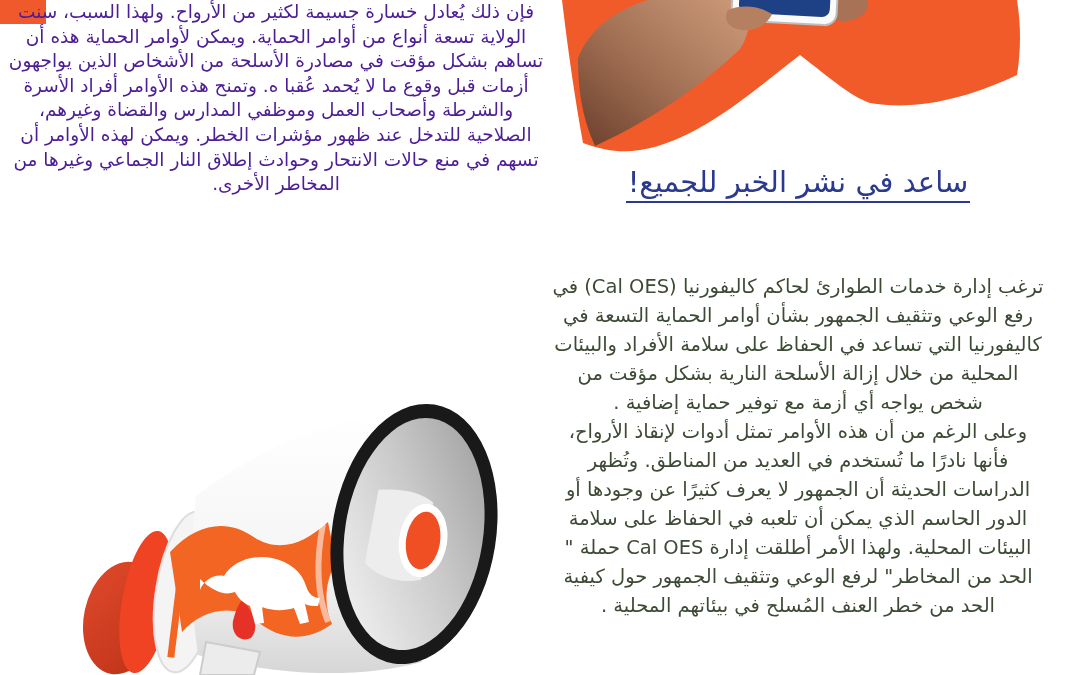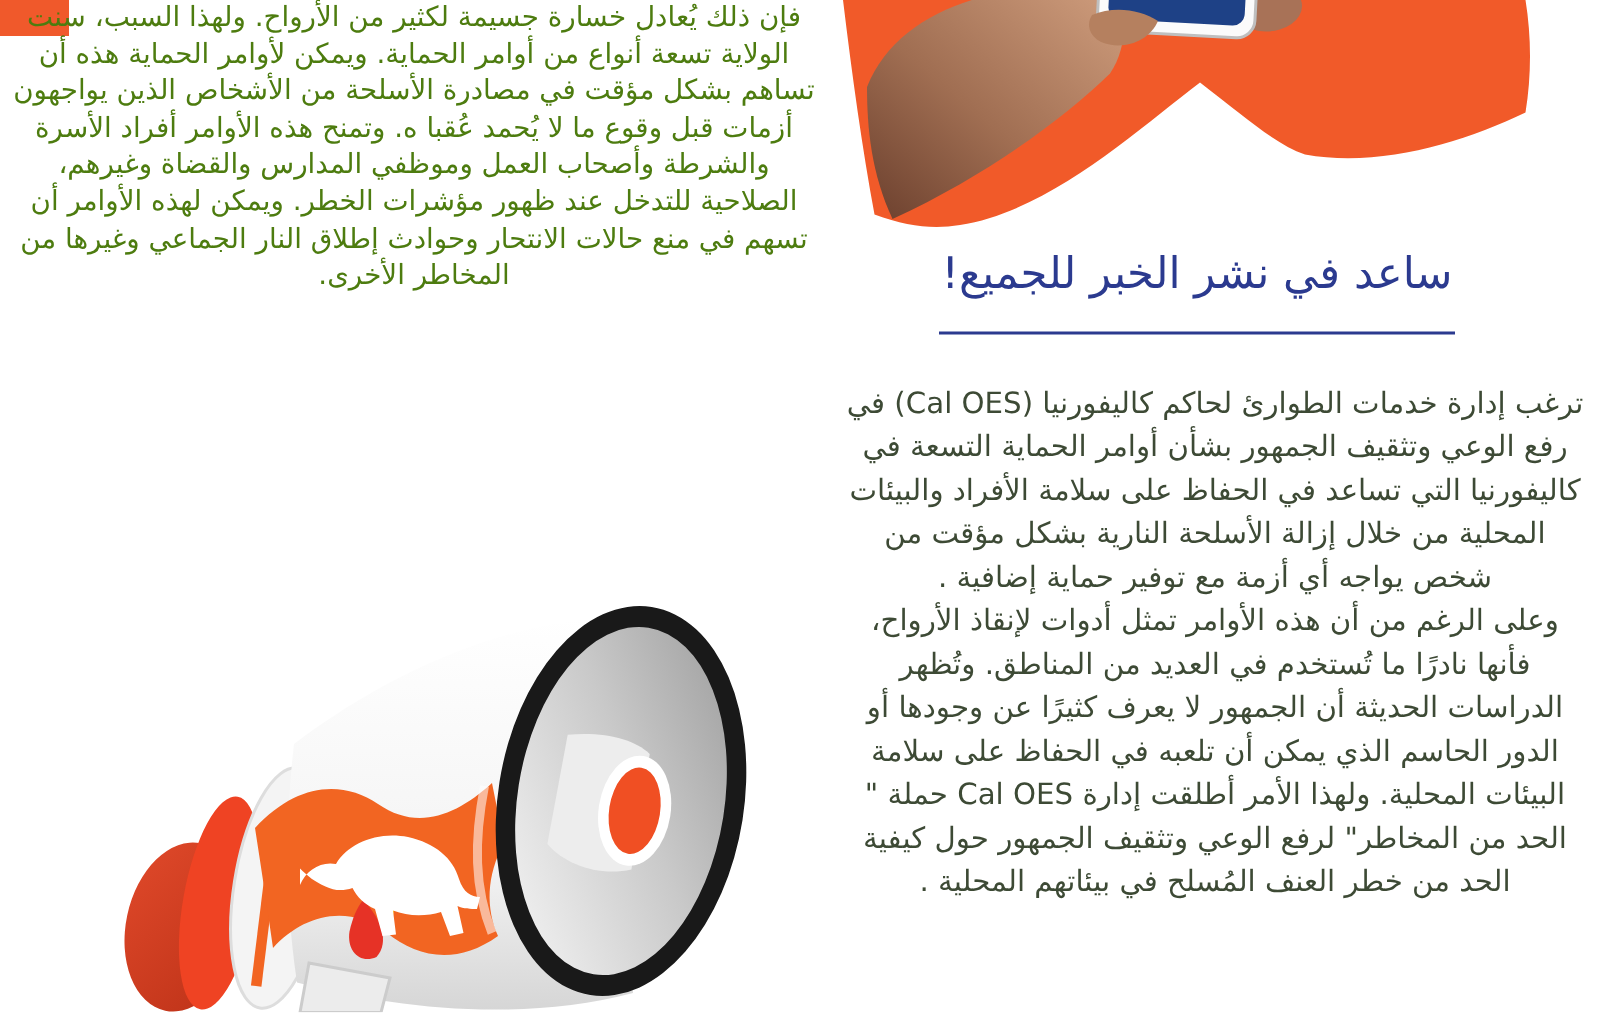--- a/index.html
+++ b/index.html
@@ -5,37 +5,37 @@
   html,body{margin:0;padding:0;}
   .page{
     position:relative;width:1080px;height:675px;overflow:hidden;background:#ffffff;
     font-family:"DejaVu Sans","Liberation Sans",sans-serif;
   }
   .corner-block{
     position:absolute;left:0;top:0;width:46px;height:24px;background:#f0592b;
   }
   .col-left{
     position:absolute;left:6px;top:0;width:540px;
-    direction:rtl;text-align:center;color:#4d7c0f;
+    direction:rtl;text-align:center;color:#4c1d95;
     font-size:18.5px;line-height:24.6px;
   }
   .col-left p{margin:0;}
   .col-right{
     position:absolute;left:552px;width:492px;
     direction:rtl;text-align:center;color:#3d4a35;
     font-size:19.5px;line-height:29px;
   }
   .col-right p{margin:0;}
   .headline-wrap{
     position:absolute;left:552px;top:164px;width:492px;
     direction:rtl;text-align:center;
   }
   .headline{
     display:inline-block;color:#2b3a8f;font-size:29px;line-height:36px;
-    border-bottom:2px solid #2b3a8f;padding:0 2px 21px 2px;
+    border-bottom:2px solid #2b3a8f;padding:0 2px 1px 2px;
   }
   .flag-photo{position:absolute;left:552px;top:0;width:478px;height:170px;}
   .megaphone{position:absolute;left:80px;top:392px;width:440px;height:283px;}
 </style>
 </head>
 <body>
 
 <div class="page">
 
   <div class="corner-block"></div>
@@ -79,21 +79,21 @@
       </g>
 
       <path d="M 176,10 C 190,4 208,6 220,14 C 214,28 196,34 182,28 C 174,24 172,16 176,10 Z" fill="#b5805f"></path>
     </g>
   </svg>
 
   <div class="headline-wrap">
     <span class="headline">ساعد في نشر الخبر للجميع!</span>
   </div>
 
-  <div class="col-right" style="top:254px;margin-left:12px;">
+  <div class="col-right" style="top:272px;">
     <p>ترغب إدارة خدمات الطوارئ لحاكم كاليفورنيا (Cal OES) في رفع الوعي وتثقيف الجمهور بشأن أوامر الحماية التسعة في كاليفورنيا التي تساعد في الحفاظ على سلامة الأفراد والبيئات المحلية من خلال إزالة الأسلحة النارية بشكل مؤقت من شخص يواجه أي أزمة مع توفير حماية إضافية .</p>
     <p>وعلى الرغم من أن هذه الأوامر تمثل أدوات لإنقاذ الأرواح، فأنها نادرًا ما تُستخدم في العديد من المناطق. وتُظهر الدراسات الحديثة أن الجمهور لا يعرف كثيرًا عن وجودها أو الدور الحاسم الذي يمكن أن تلعبه في الحفاظ على سلامة البيئات المحلية. ولهذا الأمر أطلقت إدارة Cal OES حملة " الحد من المخاطر" لرفع الوعي وتثقيف الجمهور حول كيفية الحد من خطر العنف المُسلح في بيئاتهم المحلية .</p>
   </div>
 
   <svg class="megaphone" viewBox="0 0 440 283" aria-hidden="true">
     <defs>
       <linearGradient id="bodyGrad" x1="0" y1="0" x2="0" y2="1">
         <stop offset="0" stop-color="#ffffff"></stop>
         <stop offset="0.62" stop-color="#f4f4f4"></stop>
         <stop offset="1" stop-color="#d6d6d6"></stop>

